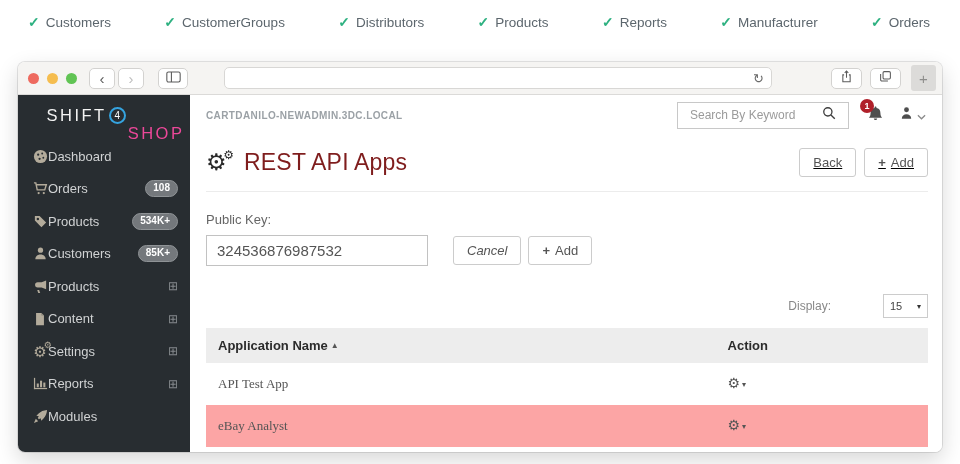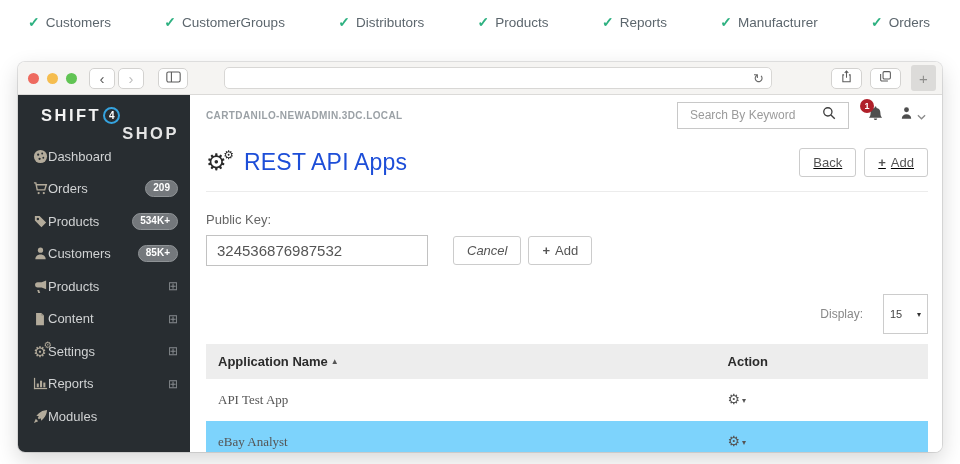--- a/index.html
+++ b/index.html
@@ -38,23 +38,23 @@
   .tabs-btn { width:31px; margin-right:10px; }
   .newtab-btn { width:25px; height:26px; background:#dcdbd9; border-radius:3px; color:#8d8d8b;
     font-size:15px; display:flex; align-items:center; justify-content:center; cursor:pointer; }
 
   
   .app { flex:1; display:flex; min-height:0; }
 
   
   .sidebar { flex:0 0 172px; background:#282d31; display:flex; flex-direction:column; }
   .logo { height:40px; display:flex; align-items:center; padding-left:23px; letter-spacing:2.5px;
-    font-weight:bold; font-size:16.5px; }
+    font-weight:normal; font-size:16.5px;justify-content:center; }
   .logo .p1 { color:#f3f3f3; }
-  .logo .p2 { color:#e5e5e5;margin-top:36px; }
+  .logo .p2 { color:#ec4899;margin-top:36px; }
   .logo .four { width:17px; height:17px; border:2px solid #35a3df; border-radius:50%;
     display:inline-flex; align-items:center; justify-content:center; color:#fff; font-size:10px;
     letter-spacing:0; margin:0 2px; flex:0 0 17px; }
   .nav { padding-top:5px; }
   .nav-item { height:32.5px; display:flex; align-items:center; gap:0; padding:0 12px 0 14px;
     font-size:13px; color:#d0d2d3; cursor:pointer; }
   .nav-ico { width:16px; color:#b3ab9b; display:flex; justify-content:center; align-items:center; flex:0 0 16px; }
   .nav-ico .gear-glyph { font-size:15px; line-height:1; position:relative; }
   .nav-ico .gear-glyph .sm { position:absolute; font-size:9px; top:-3px; right:-5px; }
   .badge { margin-left:auto; background:#74787c; border:1px solid #8f9396; border-radius:9px;
@@ -75,49 +75,49 @@
   .notif-badge { position:absolute; top:-6px; left:-7px; width:14px; height:14px; border-radius:50%;
     background:#b0202a; color:#fff; font-size:9px; font-weight:bold; display:flex; align-items:center;
     justify-content:center; }
   .user-wrap { margin-left:15px; display:flex; align-items:center; gap:3px; color:#4e4e4e; cursor:pointer; }
 
   .content { flex:1; padding:0 14px 0 16px; min-height:0; }
   .page-header { display:flex; align-items:center; padding:13px 0 14px; border-bottom:1px solid #ececec; }
   .title-ico { position:relative; width:30px; color:#2b2b2b; margin-right:8px; flex:0 0 30px; }
   .title-ico .big { font-size:23px; line-height:1; }
   .title-ico .sm { position:absolute; font-size:12px; top:-3px; right:2px; }
-  .page-title { font-size:23px; color:#1d4ed8; font-weight:300; letter-spacing:.2px; }
+  .page-title { font-size:23px; color:#7f1d1d; font-weight:300; letter-spacing:.2px; }
   .btn { background:#fff; border:1px solid #ccc; border-radius:3px; color:#555; font-size:13px;
     padding:6px 13px; display:inline-flex; align-items:center; gap:5px; cursor:pointer;
     font-family:"Liberation Sans", sans-serif; }
   .btn .plus { font-weight:bold; }
   .hdr-btns { margin-left:auto; display:flex; gap:8px;text-decoration:underline; }
 
   .pk-section { margin-top:20px; }
   .pk-label { font-size:13px; color:#666; margin-bottom:8px; }
   .pk-row { display:flex; align-items:center; }
   .pk-input { width:222px; height:31px; border:1px solid #c2c2c2; padding:0 10px; font-size:15px;
     color:#555; outline:none; font-family:"Liberation Sans", sans-serif; }
   .pk-cancel { margin-left:25px;font-style:italic; }
   .pk-add { margin-left:7px; }
 
   .display-row { margin-top:28px; display:flex; justify-content:flex-end; align-items:center; gap:20px;
     font-size:12px; color:#888; }
-  .display-select { width:45px; height:40px; border:1px solid #ccc; background:#fff; display:flex;
+  .display-select { width:45px; height:24px; border:1px solid #ccc; background:#fff; display:flex;
     align-items:center; justify-content:space-between; padding:0 6px; font-size:11px; color:#444;
-    cursor:pointer; }
+    cursor:pointer;margin-left:32px; }
   .display-select .caret { font-size:8px; color:#333; }
 
   .table { margin-top:10px; }
   .t-head { display:flex; background:#ededed; padding:10px 12px; font-size:13px; font-weight:bold;
     color:#2b2b2b; }
   .t-col1 { flex:0 0 73%; } .t-col2 { flex:1; }
   .sort { font-size:8px; color:#555; margin-left:3px; vertical-align:2px; }
   .t-row { display:flex; align-items:center; padding:13px 12px; font-size:13px; color:#555;font-family:Liberation Serif, serif; }
-  .t-row.alt { background:#7dd3fc; }
+  .t-row.alt { background:#fca5a5; }
   .action-btn { display:inline-flex; align-items:center; gap:2px; color:#555; cursor:pointer; }
   .action-btn .g { font-size:14px; line-height:1; }
   .action-btn .c { font-size:8px; }
 </style>
 </head>
 <body>
 
 <div class="setup-bar">
   <div class="setup-item">
     <span class="chk">✓</span>
@@ -219,21 +219,21 @@
 
         <div class="nav-item">
           <span class="nav-ico">
             <svg viewBox="0 0 16 16" width="15" height="15" fill="none" stroke="currentColor" stroke-width="1.5">
                 <path d="M1 2h2l1.5 7.5h8l1.7-5.5H4"></path>
                 <circle cx="6" cy="12.8" r="1.2" fill="currentColor" stroke="none"></circle>
                 <circle cx="11.5" cy="12.8" r="1.2" fill="currentColor" stroke="none"></circle>
               </svg>
           </span>
           <span>Orders</span>
-          <span class="badge">209</span>
+          <span class="badge">108</span>
         </div>
 
         <div class="nav-item">
           <span class="nav-ico">
             <svg viewBox="0 0 16 16" width="15" height="15" fill="currentColor">
                 <path fill-rule="evenodd" d="M2 2v5l7 7 5-5-7-7H2zm3.2 2a1.3 1.3 0 1 1 0 2.6 1.3 1.3 0 0 1 0-2.6z"></path>
               </svg>
           </span>
           <span>Products</span>
           <span class="badge">534K+</span>

